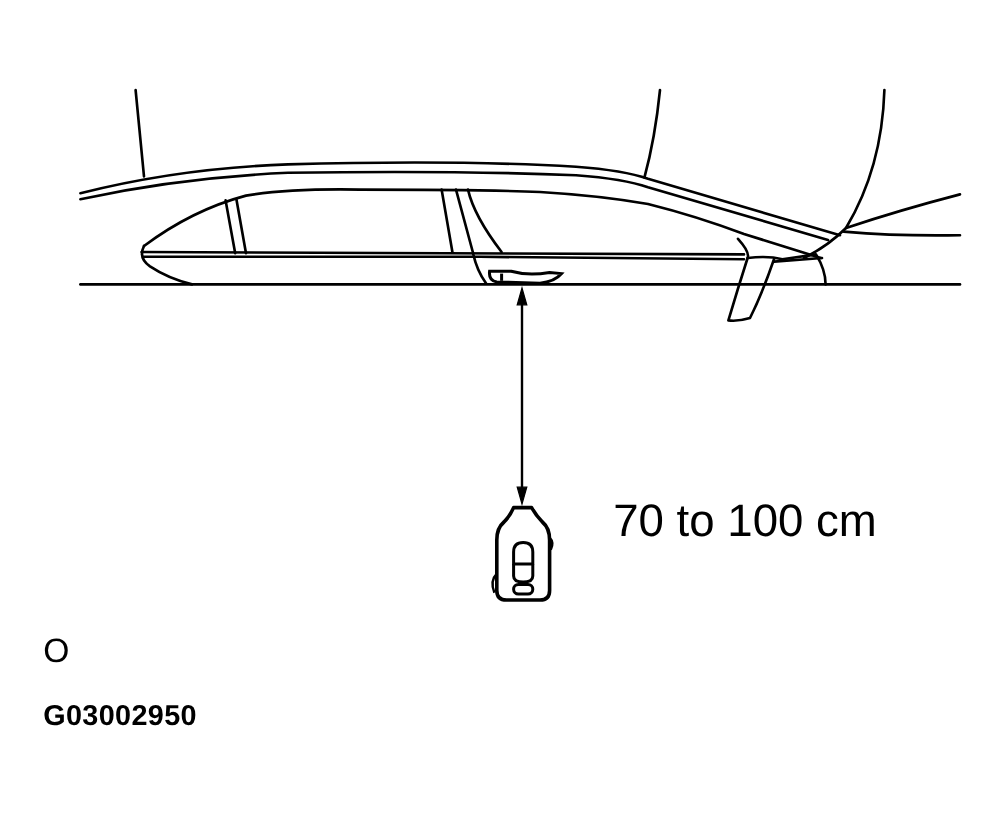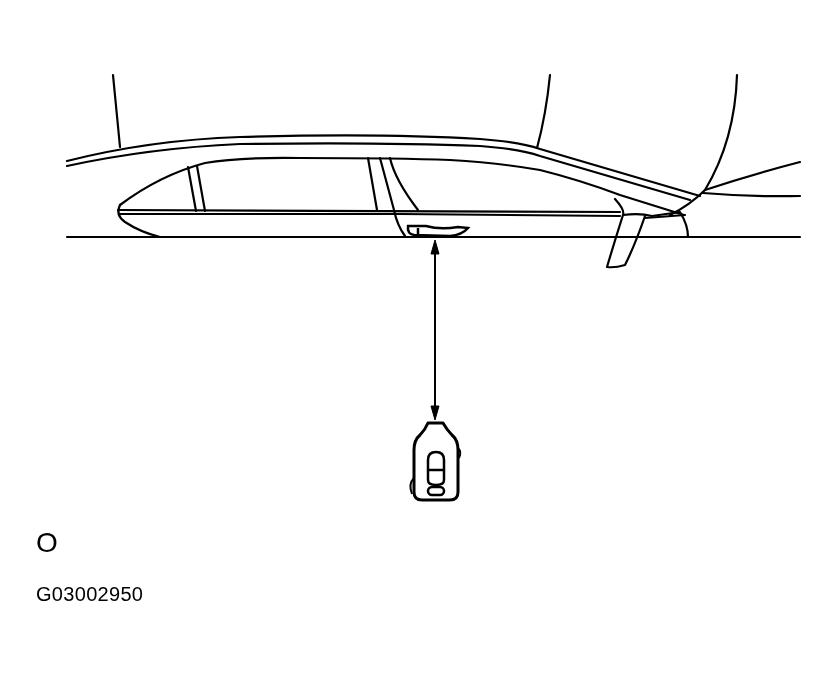--- a/index.html
+++ b/index.html
@@ -1,21 +1,21 @@
 <!DOCTYPE html>
 <html><head>
   <meta charset="utf-8">
   <style>
     html, body { margin: 0; padding: 0; background: #ffffff; }
     body { width: 837px; height: 678px; position: relative; overflow: hidden; font-family: "Liberation Sans", sans-serif; }
     #canvas { position: absolute; left: 0; top: 0; width: 837px; height: 678px; }
     .label-dist { position: absolute; left: 511px; top: 410px; font-size: 38px; line-height: 50px; color: #000; font-family: "Liberation Sans", sans-serif; }
     .label-dist div { white-space: nowrap; }
     .label-o { position: absolute; left: 36px; top: 527px; font-size: 28px; color: #000; font-family: "Liberation Sans", sans-serif; }
-    .label-code { position: absolute; left: 36px; top: 583px; font-size: 20px; color: #000; font-family: "Liberation Sans", sans-serif; letter-spacing: 0.3px; }
+    .label-code { position: absolute; left: 36px; top: 583px; font-size: 24px; color: #000; font-family: "Liberation Sans", sans-serif; letter-spacing: 0.3px; font-weight: bold; }
   </style>
 </head>
 <body>
 
 <svg id="canvas" viewBox="0 0 837 678" xmlns="http://www.w3.org/2000/svg">
   <g fill="none" stroke="#000" stroke-width="2.2" stroke-linecap="round" stroke-linejoin="round">
 
     <line x1="67" y1="237" x2="800" y2="237"></line>
 
     <path d="M113 75 L120 147"></path>
@@ -64,16 +64,17 @@
     <path d="M428 423 L443 423 Q447 430 452 435 Q458 440 458 450 L458 492 Q458 500 450 500 L422 500 Q414 500 414 492 L414 450 Q414 440 420 435 Q425 430 428 423 Z"></path>
     <path d="M458 448 Q462 452 459 458" stroke-width="2"></path>
     <path d="M414 478 Q408 484 412 494" stroke-width="2"></path>
     <path d="M428 470 L428 460 Q428 452 436 452 Q444 452 444 460 L444 470 Z" stroke-width="2.5"></path>
     <path d="M428 470 L428 480 Q428 485 436 485 Q444 485 444 480 L444 470" stroke-width="2.5"></path>
     <rect x="428" y="487" width="16" height="8" rx="4" stroke-width="2.5"></rect>
   </g>
 </svg>
 
 <div class="label-dist">
+  <div>70 to 100 cm</div>
 </div>
 
 <div class="label-o">O</div>
 <div class="label-code">G03002950</div>
 
 </body></html>

